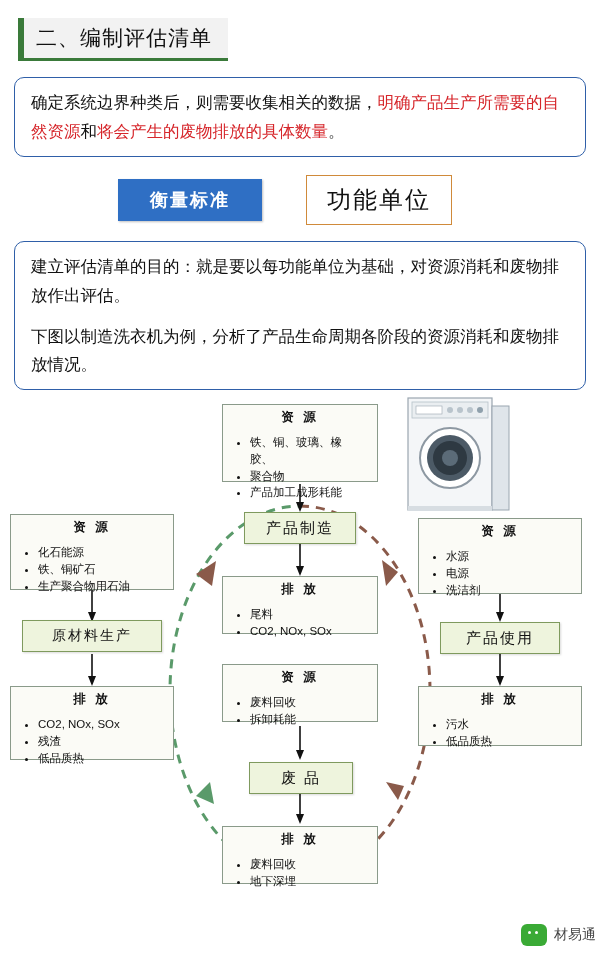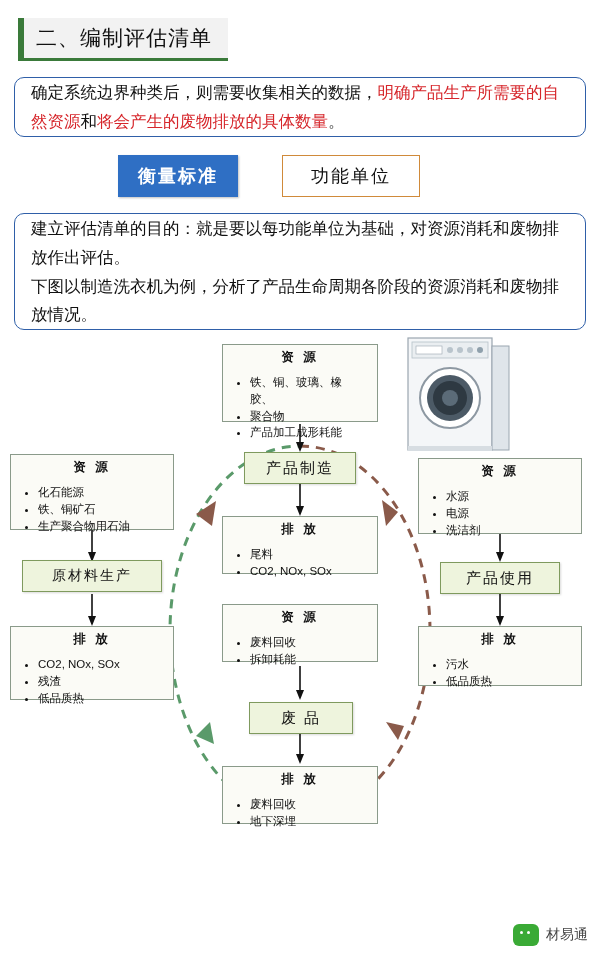--- a/index.html
+++ b/index.html
@@ -28,56 +28,57 @@
     font-weight: normal;
     color: #111;
     letter-spacing: 1px;
   }
 
   
   .text-box {
     margin: 16px 14px 0 14px;
     border: 1.6px solid #2f5fa8;
     border-radius: 10px;
-    padding: 0 16px;
+    padding: 10px 16px;
     font-size: 16.5px;
     line-height: 1.75;
     color: #111;
   }
   .text-box p {
     margin: 0;
   }
   .text-box p + p {
+    margin-top: 12px;
   }
   .hl-red {
     color: #d6262b;
   }
 
   
   .label-row {
     display: flex;
     align-items: center;
     gap: 44px;
     margin: 18px 0 0 0;
     padding-left: 118px;
   }
   .label-blue {
     background: #2f6fc4;
     color: #ffffff;
     font-size: 18px;
     font-weight: bold;
-    padding: 9px 20px;
+    padding: 9px 32px;
     letter-spacing: 2px;
     box-shadow: 1px 1px 2px rgba(0,0,0,.25);
   }
   .label-outline {
     background: #ffffff;
     color: #111;
-    font-size: 18px;
-    padding: 8px 28px;
+    font-size: 24px;
+    padding: 8px 20px;
     border: 1.5px solid #d08a3a;
     letter-spacing: 2px;
   }
 
   
   .diagram {
     position: relative;
     width: 476px;
     height: 500px;
     margin-top: 6px;
@@ -128,21 +129,21 @@
     position: absolute;
     left: 404px;
     top: 0px;
     width: 108px;
     height: 118px;
   }
 
   
   .footer-mark {
     position: absolute;
-    right: 12px;
+    right: 4px;
     bottom: 14px;
     display: flex;
     align-items: center;
     gap: 7px;
   }
   .footer-mark .wx-icon {
     width: 26px;
     height: 22px;
     background: #3aaa35;
     border-radius: 6px;

